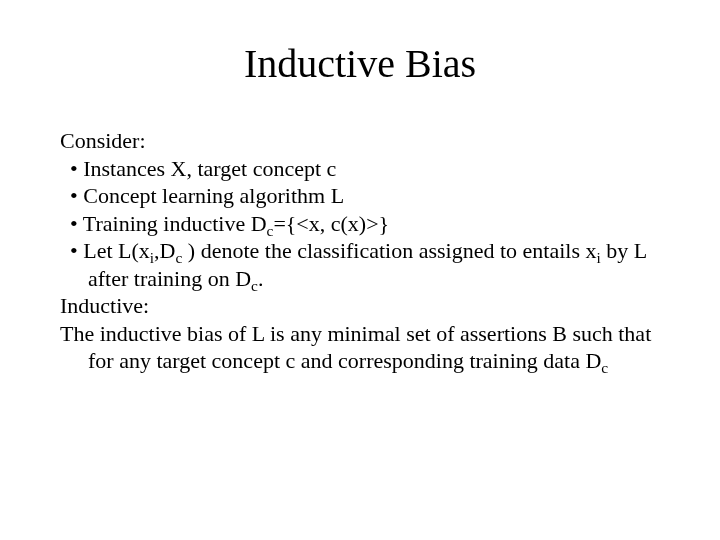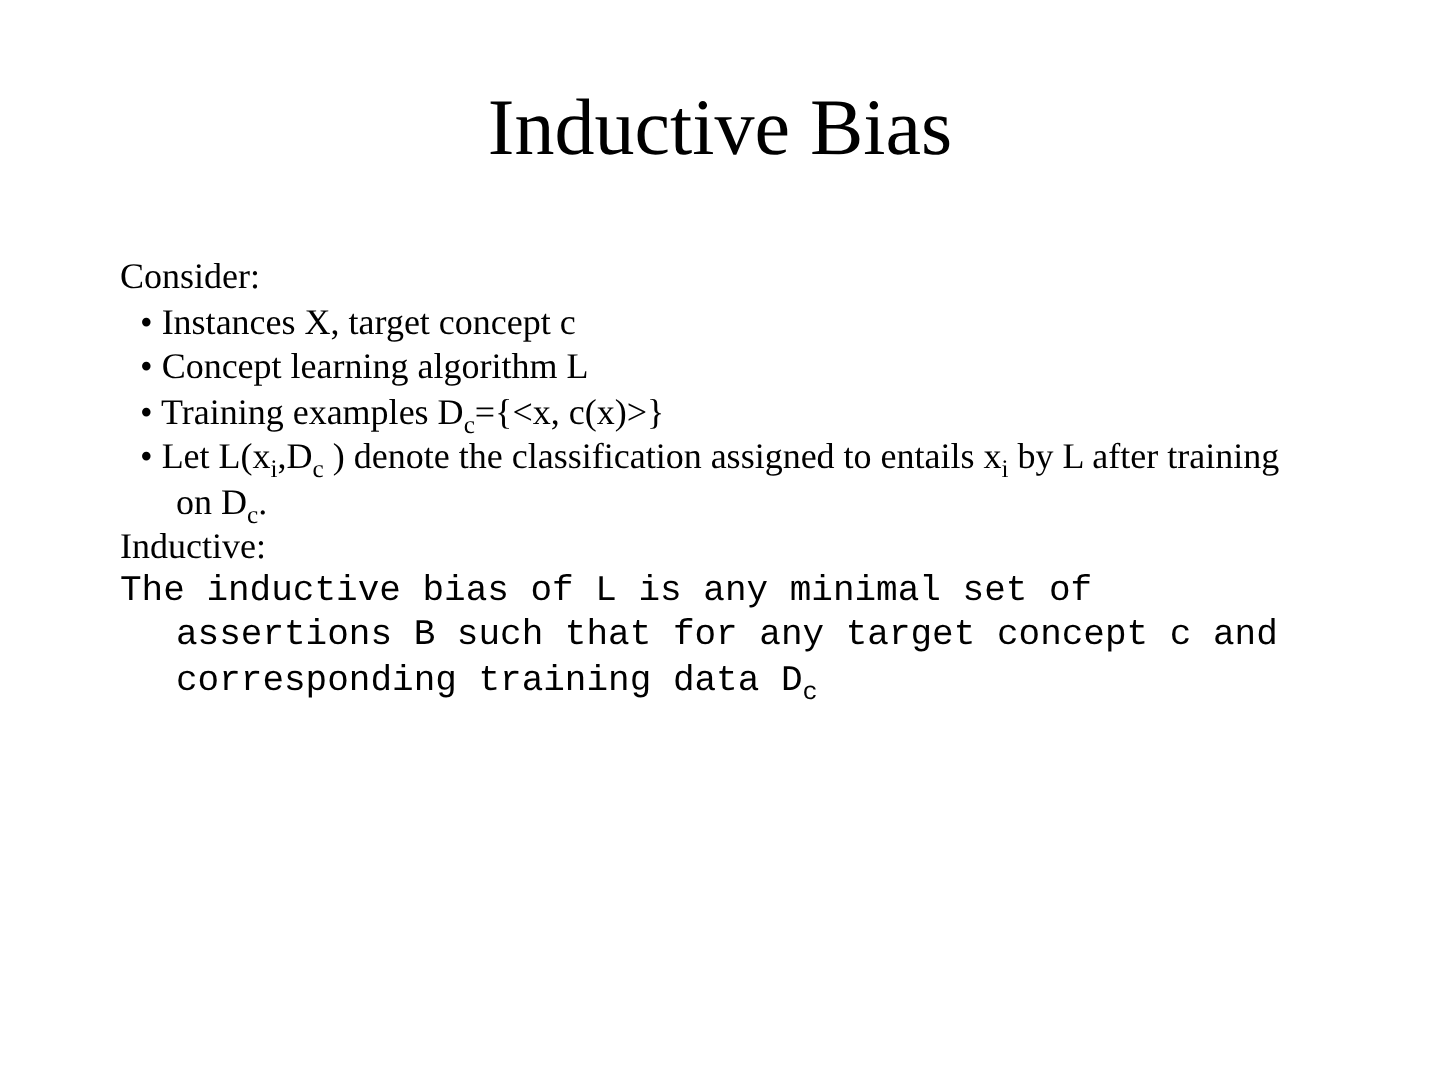--- a/index.html
+++ b/index.html
@@ -19,36 +19,35 @@
     position: relative;
   }
   .title {
     text-align: center;
     font-size: 40px;
     font-weight: normal;
     margin-top: 10px;
     margin-bottom: 40px;
   }
   .body {
-    font-size: 18px;
+    font-size: 22px;
     line-height: 1.25;
   }
   .line {
     margin: 0;
   }
   .bullet {
     padding-left: 28px;
     text-indent: -18px;
   }
   .bullet::before {
     content: "•  ";
   }
   .def-indent {
     padding-left: 28px;
-    font-family: Liberation Mono, monospace;
   }
   .sub {
     font-size: 0.7em;
     vertical-align: sub;
     line-height: 0;
   }
 </style>
 </head>
 <body>
 
@@ -58,21 +57,21 @@
 
   <div class="body">
 
     <p class="line">Consider:</p>
 
     <p class="line bullet">Instances X, target concept c</p>
 
     <p class="line bullet">Concept learning algorithm L</p>
 
     <p class="line bullet">
-      <span>Training examples D</span><span class="sub">c</span><span>={&lt;x, c(x)&gt;}</span>
+      <span>Training inductive D</span><span class="sub">c</span><span>={&lt;x, c(x)&gt;}</span>
     </p>
 
     <p class="line bullet">
       <span>Let L(x</span><span class="sub">i</span><span>,D</span><span class="sub">c</span><span> ) denote the classification assigned to entails x</span><span class="sub">i</span><span> by L after training on D</span><span class="sub">c</span><span>.</span>
     </p>
 
     <p class="line">Inductive:</p>
 
     <p class="line def-indent" style="text-indent:-28px;">
       <span>The inductive bias of L is any minimal set of assertions B such that for any target concept c and corresponding training data D</span><span class="sub">c</span>

